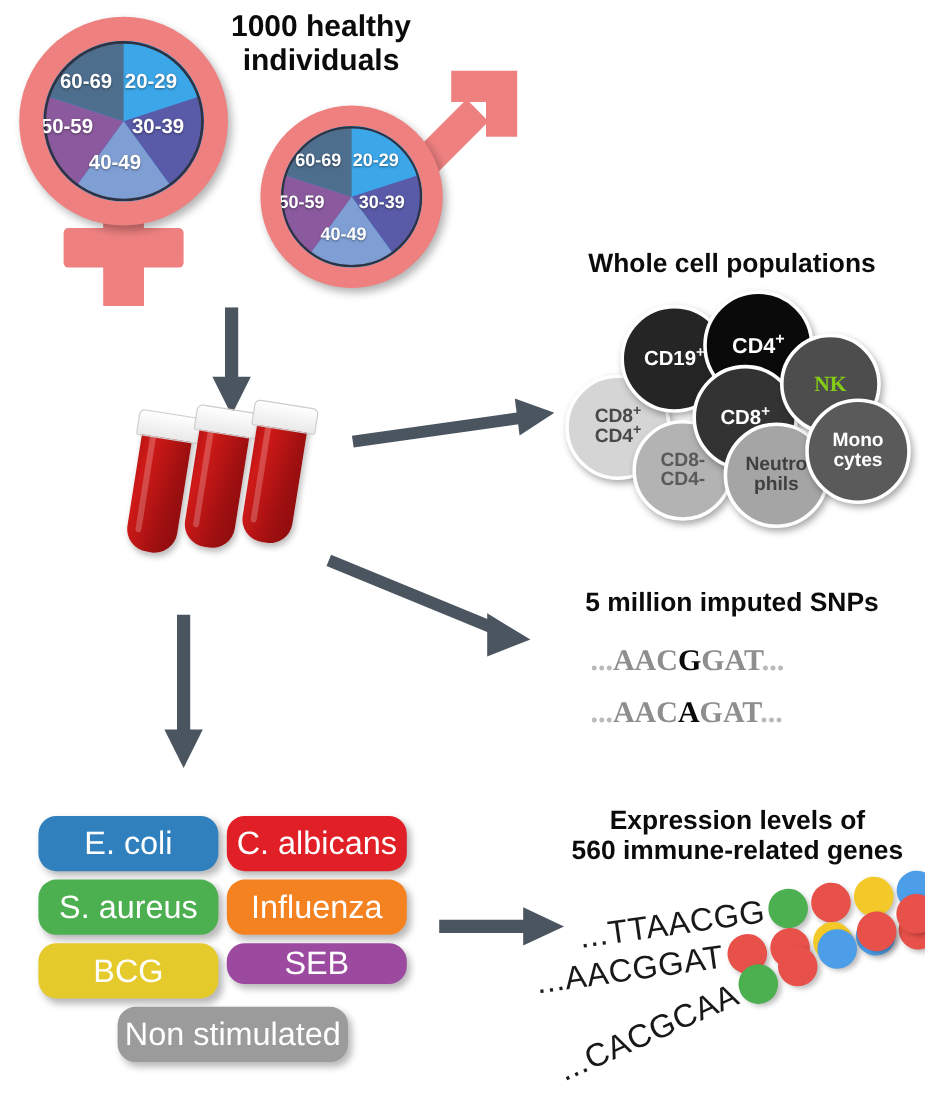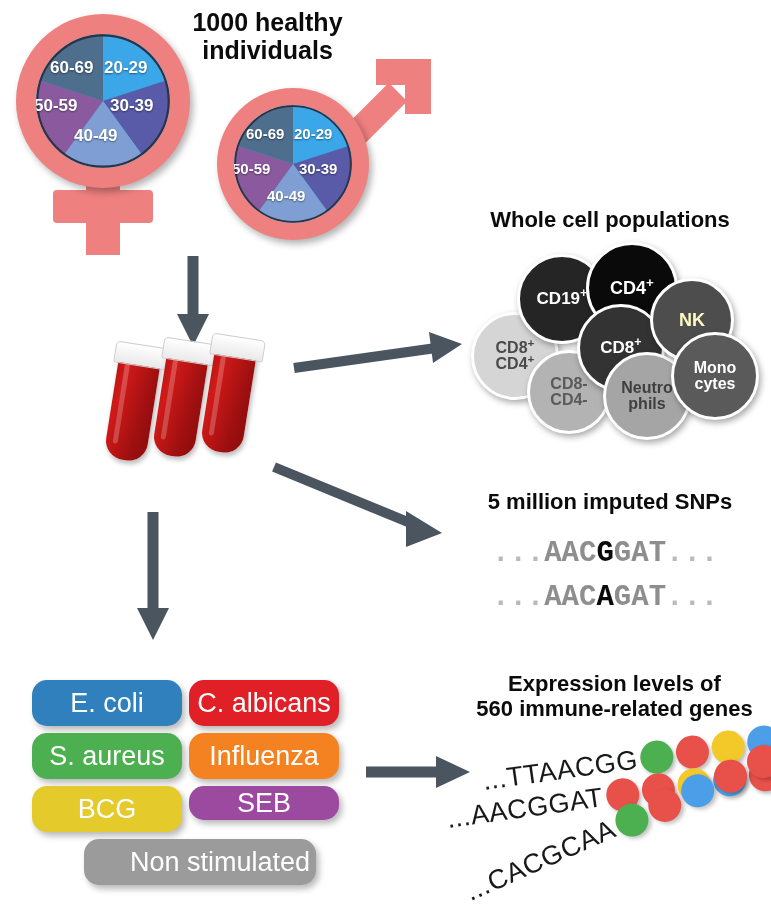--- a/index.html
+++ b/index.html
@@ -40,22 +40,22 @@
      border:1px solid #cdcdcd;border-radius:5px 5px 2px 2px;}
 
   
   .bub{position:absolute;border-radius:50%;border:3px solid #fff;
        display:flex;align-items:center;justify-content:center;text-align:center;
        font-weight:bold;line-height:1.02;
        box-shadow:2px 3px 6px rgba(0,0,0,.34);}
   .bub sup{font-size:.74em;line-height:0;vertical-align:super;}
 
   
-  .snp{position:absolute;font-family:Liberation Mono, monospace;
-       font-size:29px;font-weight:bold;white-space:nowrap;}
+  .snp{position:absolute;font-family:Liberation Serif, serif;
+       font-size:25px;font-weight:bold;white-space:nowrap;}
   .snp .dim{color:#b9b9b9;}
   .snp .mid{color:#8e8e8e;}
   .snp .hot{color:#0a0a0a;}
 
   
   .stim{position:absolute;border-radius:15px;color:#fff;font-weight:normal;
         display:flex;align-items:center;justify-content:center;
         box-shadow:3px 4px 6px rgba(0,0,0,.28);font-size:27px;}
 
   
@@ -172,21 +172,21 @@
     </div>
     <div class="bub" style="left:72px;top:110px;width:78px;height:78px;background:#b3b3b3;color:#5a5a5a;font-size:16px;">
       <span>CD8-<br>CD4-</span>
     </div>
     <div class="bub" style="left:122px;top:64px;width:82px;height:82px;background:#333333;color:#ffffff;font-size:17px;">
       <span>CD8<sup>+</sup></span>
     </div>
     <div class="bub" style="left:148px;top:112px;width:82px;height:82px;background:#a5a5a5;color:#3f3f3f;font-size:16px;">
       <span>Neutro<br>phils</span>
     </div>
-    <div class="bub" style="left:195px;top:38px;width:78px;height:78px;background:#4d4d4d;color:#fef9c3;font-size:18px;">
+    <div class="bub" style="left:195px;top:38px;width:78px;height:78px;background:#4d4d4d;color:#84cc16;font-size:18px;font-family:Liberation Serif, serif;">
       <span>NK</span>
     </div>
     <div class="bub" style="left:216px;top:92px;width:82px;height:82px;background:#5a5a5a;color:#ffffff;font-size:16px;">
       <span>Mono<br>cytes</span>
     </div>
   </div>
 
   <div class="hdr" style="left:460px;top:490px;width:300px;font-size:22px;">5 million imputed SNPs</div>
 
   <div class="snp" style="left:492px;top:537px;">
@@ -196,21 +196,21 @@
     <span class="dim">...</span><span class="mid">AAC</span><span class="hot">A</span><span class="mid">GAT</span><span class="dim">...</span>
   </div>
 
   <div style="position:absolute;left:32px;top:680px;width:320px;height:220px;">
     <div class="stim" style="left:0px;top:0px;width:150px;height:46px;background:#2f80bd;">E. coli</div>
     <div class="stim" style="left:157px;top:0px;width:150px;height:46px;background:#e01f26;">C. albicans</div>
     <div class="stim" style="left:0px;top:53px;width:150px;height:46px;background:#4cb050;">S. aureus</div>
     <div class="stim" style="left:157px;top:53px;width:150px;height:46px;background:#f58220;">Influenza</div>
     <div class="stim" style="left:0px;top:106px;width:150px;height:46px;background:#e5ca2b;">BCG</div>
     <div class="stim" style="left:157px;top:106px;width:150px;height:34px;background:#9c4aa0;">SEB</div>
-    <div class="stim" style="left:52px;top:159px;width:192px;height:46px;background:#9b9b9b;padding-left:40px;">Non stimulated</div>
+    <div class="stim" style="left:66px;top:159px;width:192px;height:46px;background:#9b9b9b;">Non stimulated</div>
   </div>
 
   <svg class="arrow" style="left:364px;top:748px;width:110px;height:48px;" viewBox="0 0 110 48">
     <path d="M2,24 L78,24" stroke="#4a5560" stroke-width="11" fill="none"></path>
     <path d="M72,8 L106,24 L72,40 Z" fill="#4a5560"></path>
   </svg>
 
   <div class="hdr" style="left:462px;top:672px;width:305px;font-size:22px;">Expression levels of<br>560 immune-related genes</div>
 
   <div style="position:absolute;left:455px;top:735px;width:316px;height:180px;">

